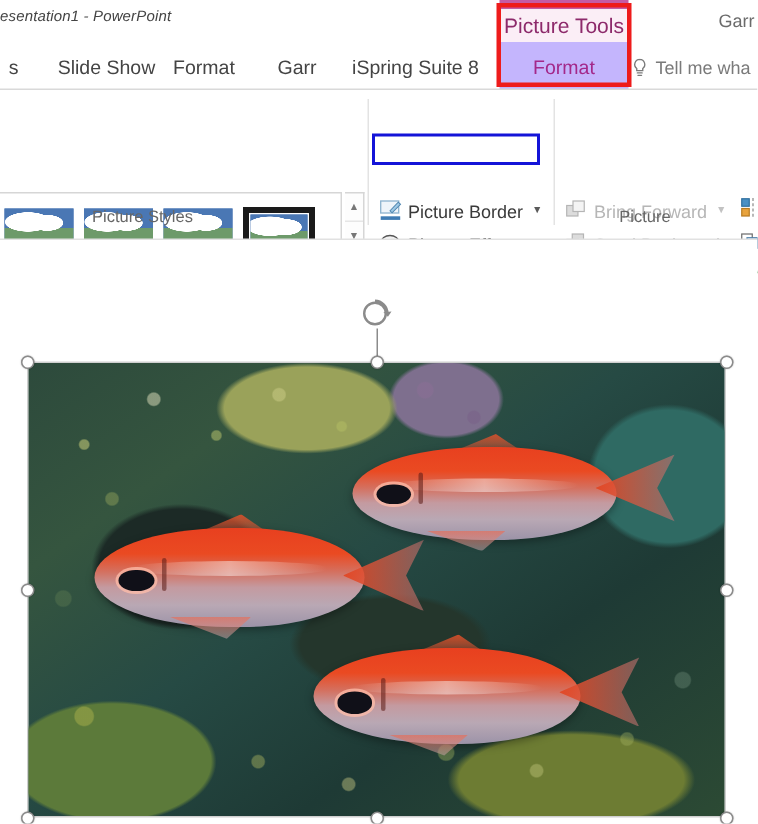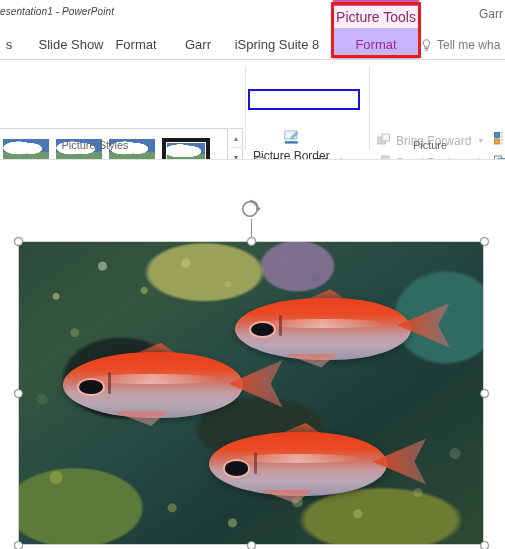--- a/index.html
+++ b/index.html
@@ -299,21 +299,21 @@
         </div>
       </div>
     <div class="scroll-col" id="scrollcol">
         <div class="scroll-btn">▲</div>
         <div class="scroll-btn">▼</div>
         <div class="scroll-btn">▾</div>
       </div>
     <div class="dlg-launcher">↘</div>
 
     <div id="cmds">
-        <div class="cmdbtn" style="left: 250px; top: 70px; flex-direction: column;">
+        <div class="cmdbtn" style="left: 250px; top: 70px;">
           <svg class="ico" viewBox="0 0 15 15">
             <rect x="0.8" y="1" width="12" height="8" fill="#eef4fa" stroke="#8fb4d0" stroke-width="0.9"></rect>
             <path d="M7 7.5 L12.5 1.8 L14 3.2 L8.4 8.9 Z" fill="#9ec9e6" stroke="#4f86b0" stroke-width="0.7"></path>
             <rect x="0.8" y="11.2" width="13" height="2.4" fill="#3f7cb4"></rect>
           </svg>
           <span>Picture Border</span>
           <span class="caret">▼</span>
         </div>
         <div class="cmdbtn" style="left: 250px; top: 92px;">
           <svg class="ico" viewBox="0 0 15 15">

